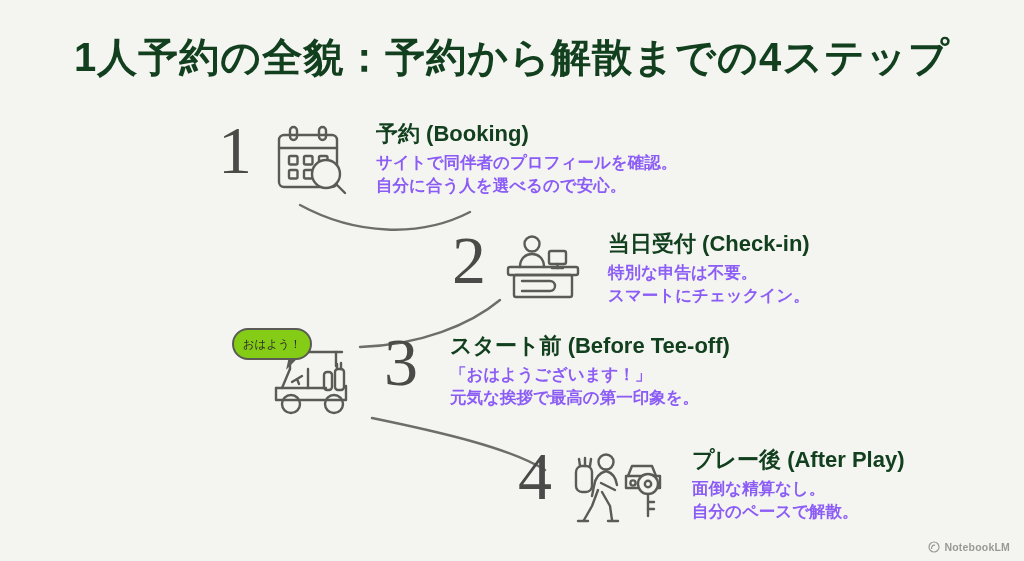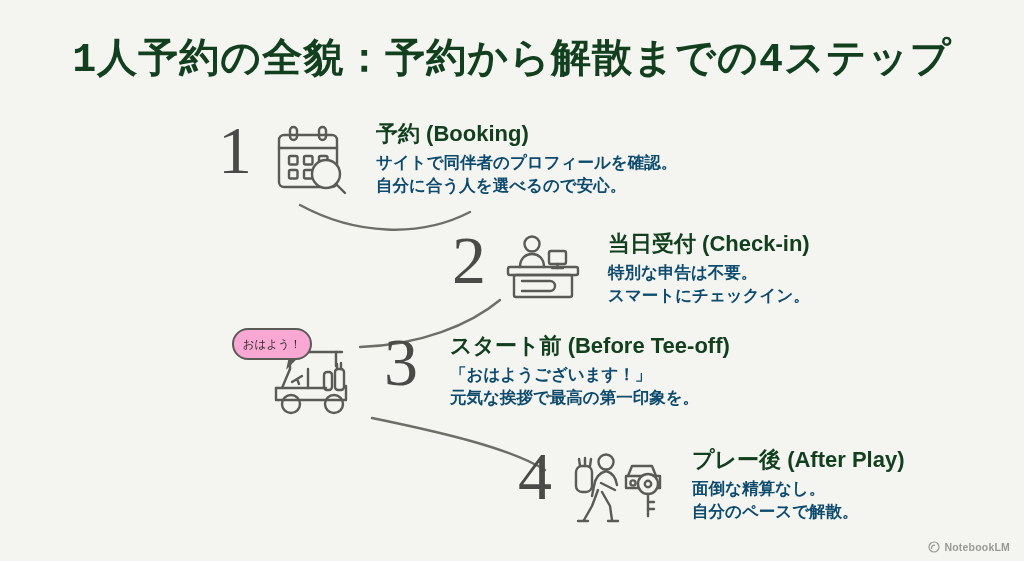--- a/index.html
+++ b/index.html
@@ -16,21 +16,21 @@
     font-family: "Liberation Sans", sans-serif;
   }
 
   
   #title {
     position: absolute;
     left: 0;
     top: 30px;
     width: 1024px;
     text-align: center;
-    font-family: Liberation Mono, monospace;
+    font-family: Liberation Sans, sans-serif;
     font-weight: bold;
     font-size: 40px;
     letter-spacing: 1px;
     color: #12401f;
     white-space: nowrap;
   }
 
   
   #curves {
     position: absolute;
@@ -71,21 +71,21 @@
     font-size: 22px;
     font-weight: bold;
     color: #12401f;
     white-space: nowrap;
     line-height: 1.25;
     margin-bottom: 3px;
   }
   .step-body {
     font-size: 16.5px;
     font-weight: bold;
-    color: #0c4a6e;
+    color: #8b5cf6;
     line-height: 1.42;
     white-space: nowrap;
   }
 
   
   #step-1 { left: 208px; top: 118px; }
   #step-2 { left: 442px; top: 228px; }
   #step-3 { left: 268px; top: 330px; }
   #step-4 { left: 508px; top: 444px; }
 
@@ -96,21 +96,21 @@
 
   
   #speech-bubble {
     position: absolute;
     left: 232px;
     top: 328px;
     width: 76px;
     height: 28px;
     border: 2px solid #5a5a56;
     border-radius: 16px;
-    background: #f9a8d4;
+    background: #84cc16;
     display: flex;
     align-items: center;
     justify-content: center;
     font-size: 11.5px;
     color: #2d2d2a;
     font-weight: normal;
     z-index: 5;
   }
   #speech-tail {
     position: absolute;

